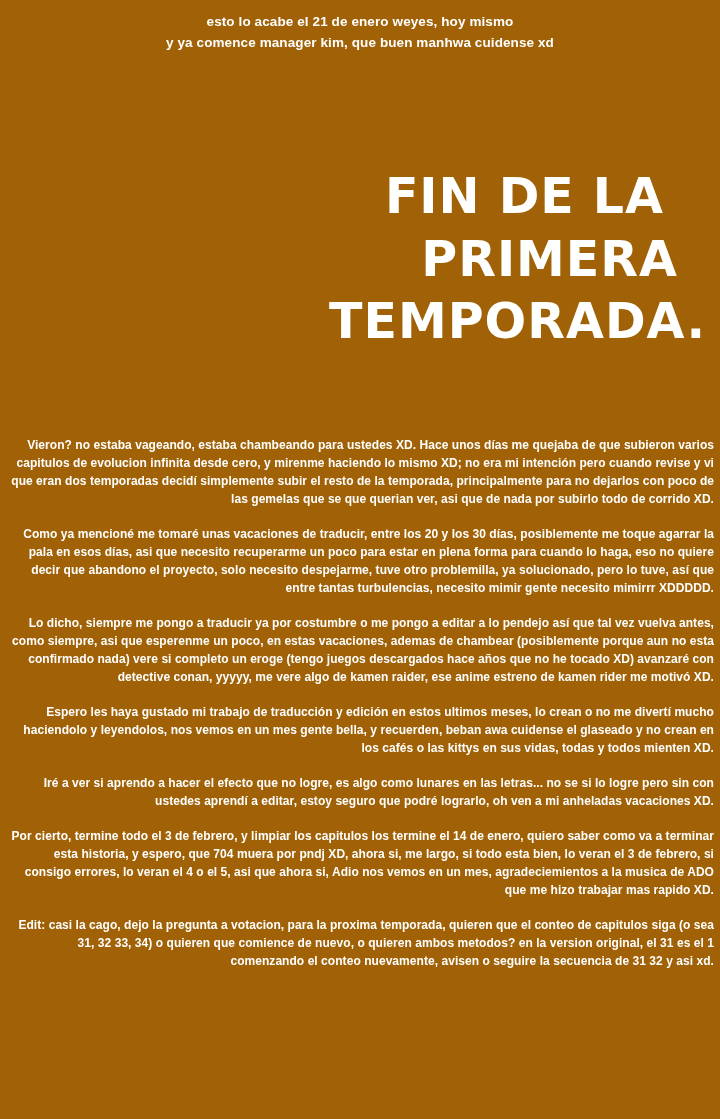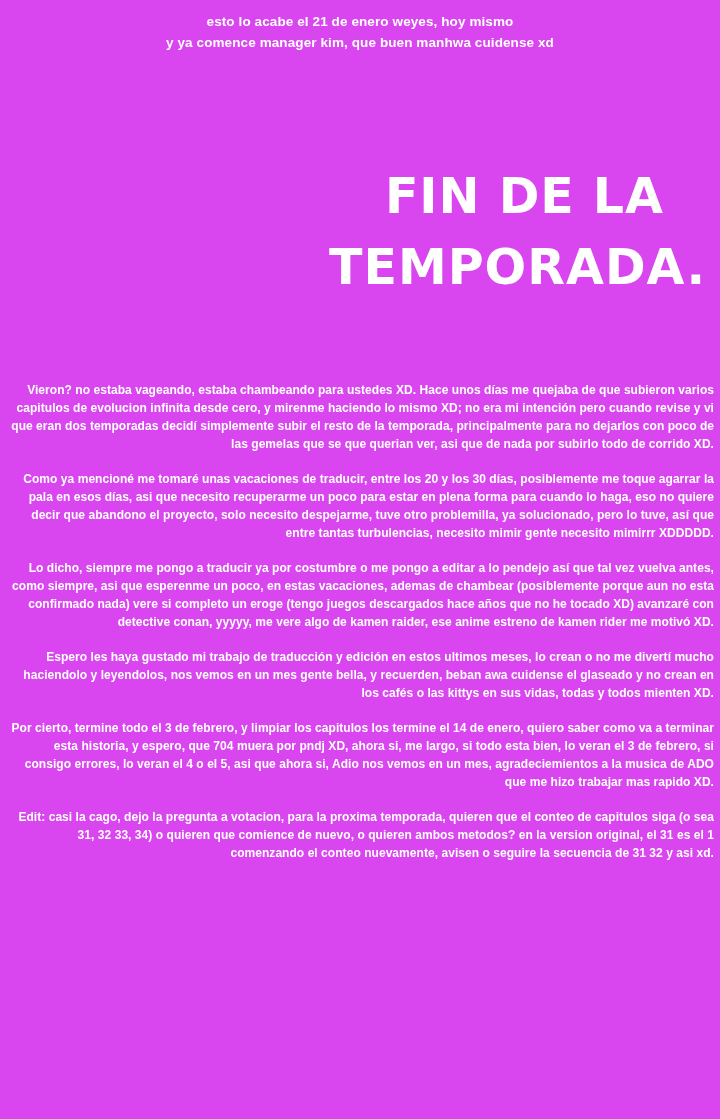--- a/index.html
+++ b/index.html
@@ -11,21 +11,21 @@
     width: 720px;
     min-height: 1119px;
     font-family: "Liberation Sans", sans-serif;
     color: #ffffff;
     position: relative;
     overflow: hidden;
   }
   .page {
     width: 720px;
     min-height: 1119px;
-    background: #d946ef;
+    background: #a16207;
     position: relative;
     box-sizing: border-box;
   }
   
   .top-note {
     padding-top: 12px;
     text-align: center;
     font-size: 13.5px;
     font-weight: bold;
     line-height: 1.55;
@@ -45,21 +45,21 @@
   .title-line {
     font-size: 49px;
     line-height: 1.28;
     text-transform: uppercase;
     font-family: "DejaVu Sans", sans-serif;
     font-weight: bold;
     padding-left: 36px;
   }
   .title-line.l1 { padding-right: 42px; }
   .title-line.l2 { padding-right: 28px; }
-  .title-line.l3 { padding-right: 0px; margin-top: 8px; }
+  .title-line.l3 { padding-right: 0px; }
 
   
   .body-block {
     margin-top: 82px;
     padding: 0 6px;
   }
   .para {
     text-align: right;
     font-size: 12px;
     font-weight: bold;
@@ -74,25 +74,27 @@
 
 <div class="page">
 
   <div class="top-note">
     <div>esto lo acabe el 21 de enero weyes, hoy mismo</div>
     <div>y ya comence manager kim, que buen manhwa cuidense xd</div>
   </div>
 
   <div class="title-block">
     <div class="title-line l1">FIN DE LA</div>
+    <div class="title-line l2">PRIMERA</div>
     <div class="title-line l3">TEMPORADA.</div>
   </div>
 
   <div class="body-block">
     <p class="para">Vieron? no estaba vageando, estaba chambeando para ustedes XD. Hace unos días me quejaba de que subieron varios capitulos de evolucion infinita desde cero, y mirenme haciendo lo mismo XD; no era mi intención pero cuando revise y vi que eran dos temporadas decidí simplemente subir el resto de la temporada, principalmente para no dejarlos con poco de las gemelas que se que querian ver, asi que de nada por subirlo todo de corrido XD.</p>
     <p class="para">Como ya mencioné me tomaré unas vacaciones de traducir, entre los 20 y los 30 días, posiblemente me toque agarrar la pala en esos días, asi que necesito recuperarme un poco para estar en plena forma para cuando lo haga, eso no quiere decir que abandono el proyecto, solo necesito despejarme, tuve otro problemilla, ya solucionado, pero lo tuve, así que entre tantas turbulencias, necesito mimir gente necesito mimirrr XDDDDD.</p>
     <p class="para">Lo dicho, siempre me pongo a traducir ya por costumbre o me pongo a editar a lo pendejo así que tal vez vuelva antes, como siempre, asi que esperenme un poco, en estas vacaciones, ademas de chambear (posiblemente porque aun no esta confirmado nada) vere si completo un eroge (tengo juegos descargados hace años que no he tocado XD) avanzaré con detective conan, yyyyy, me vere algo de kamen raider, ese anime estreno de kamen rider me motivó  XD.</p>
     <p class="para">Espero les haya gustado mi trabajo de traducción y edición en estos ultimos meses, lo crean o no me divertí mucho haciendolo y leyendolos, nos vemos en un mes gente bella, y recuerden, beban awa cuidense el glaseado y no crean en los cafés o las kittys en sus vidas, todas y todos mienten XD.</p>
+    <p class="para">Iré a ver si aprendo a hacer el efecto que no logre, es algo como lunares en las letras... no se si lo logre pero sin con ustedes aprendí a editar, estoy seguro que podré lograrlo, oh ven a mi anheladas vacaciones XD.</p>
     <p class="para">Por cierto, termine todo el 3 de febrero, y limpiar los capitulos los termine el 14 de enero, quiero saber como va a terminar esta historia, y espero, que 704 muera por pndj XD, ahora si, me largo, si todo esta bien, lo veran el 3 de febrero, si consigo errores, lo veran el 4 o el 5, asi que ahora si, Adio nos vemos en un mes, agradeciemientos  a la musica de ADO que me hizo trabajar mas rapido XD.</p>
     <p class="para">Edit: casi la cago, dejo la pregunta a votacion, para la proxima temporada, quieren que el conteo de capitulos siga (o sea 31, 32 33, 34) o quieren que comience de nuevo, o quieren ambos metodos? en la version original, el 31 es el 1 comenzando el conteo nuevamente, avisen o seguire la secuencia de 31 32 y asi xd.</p>
   </div>
 
 </div>
 
 </body></html>

